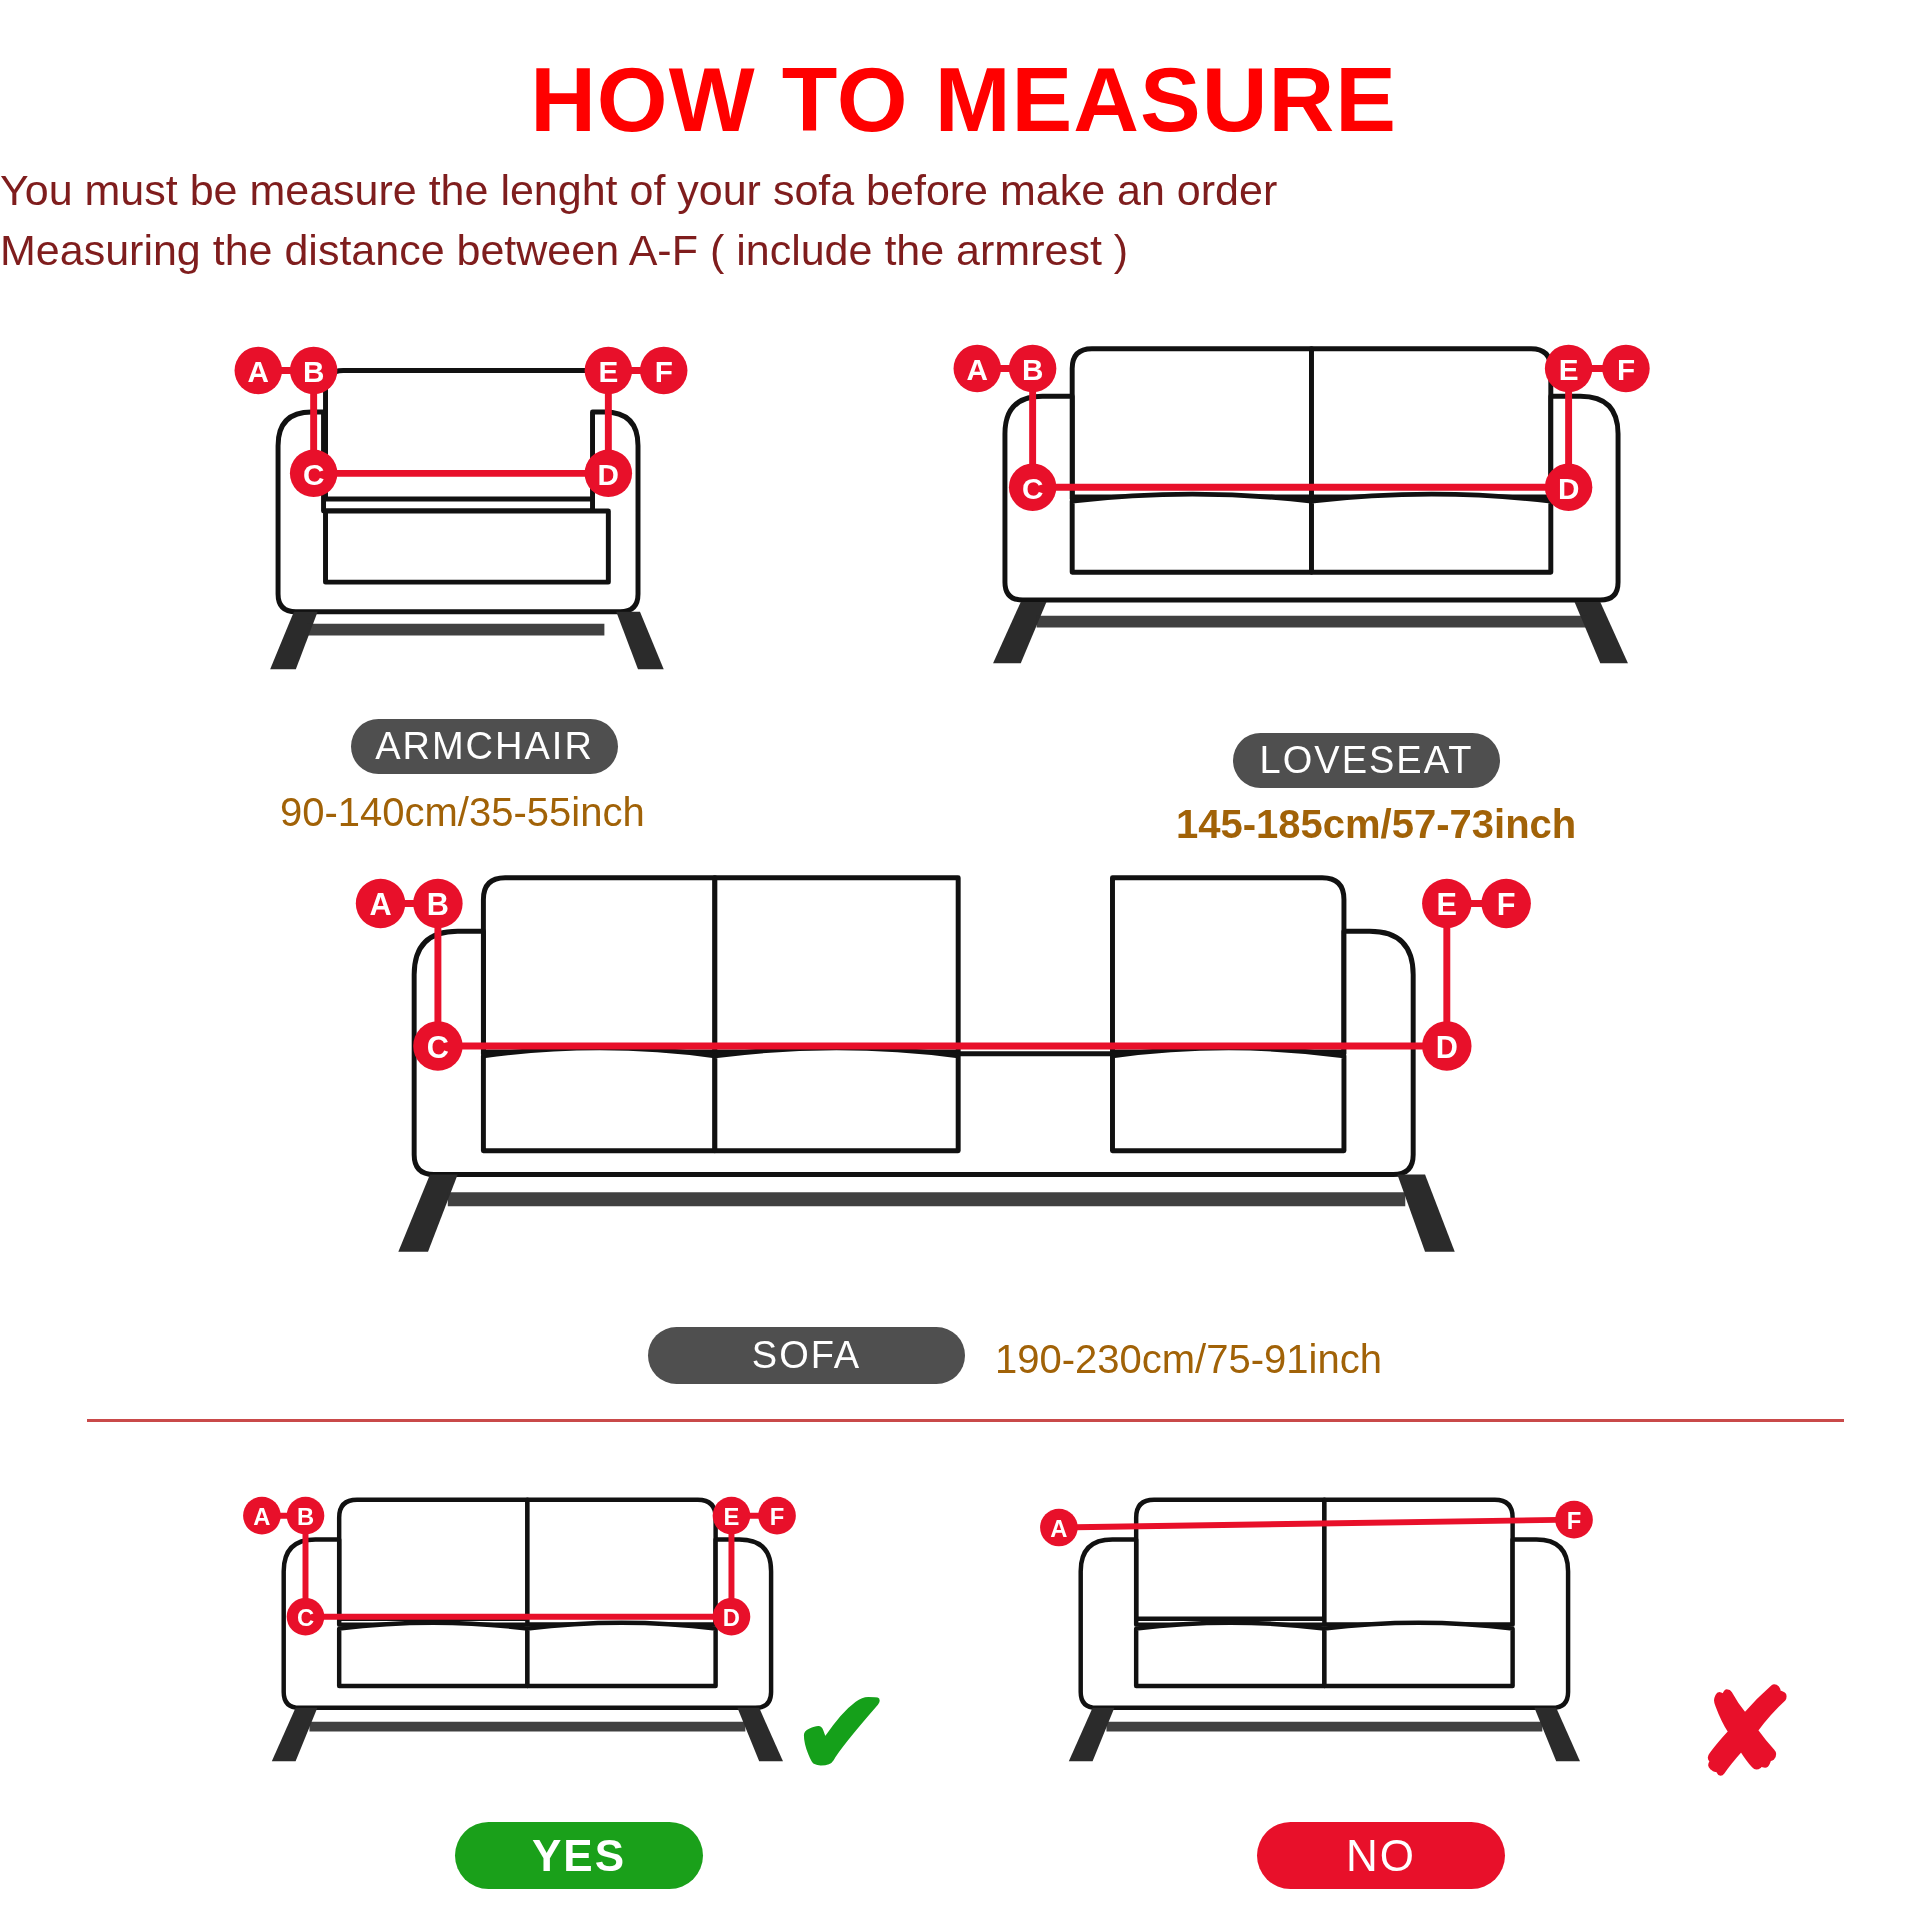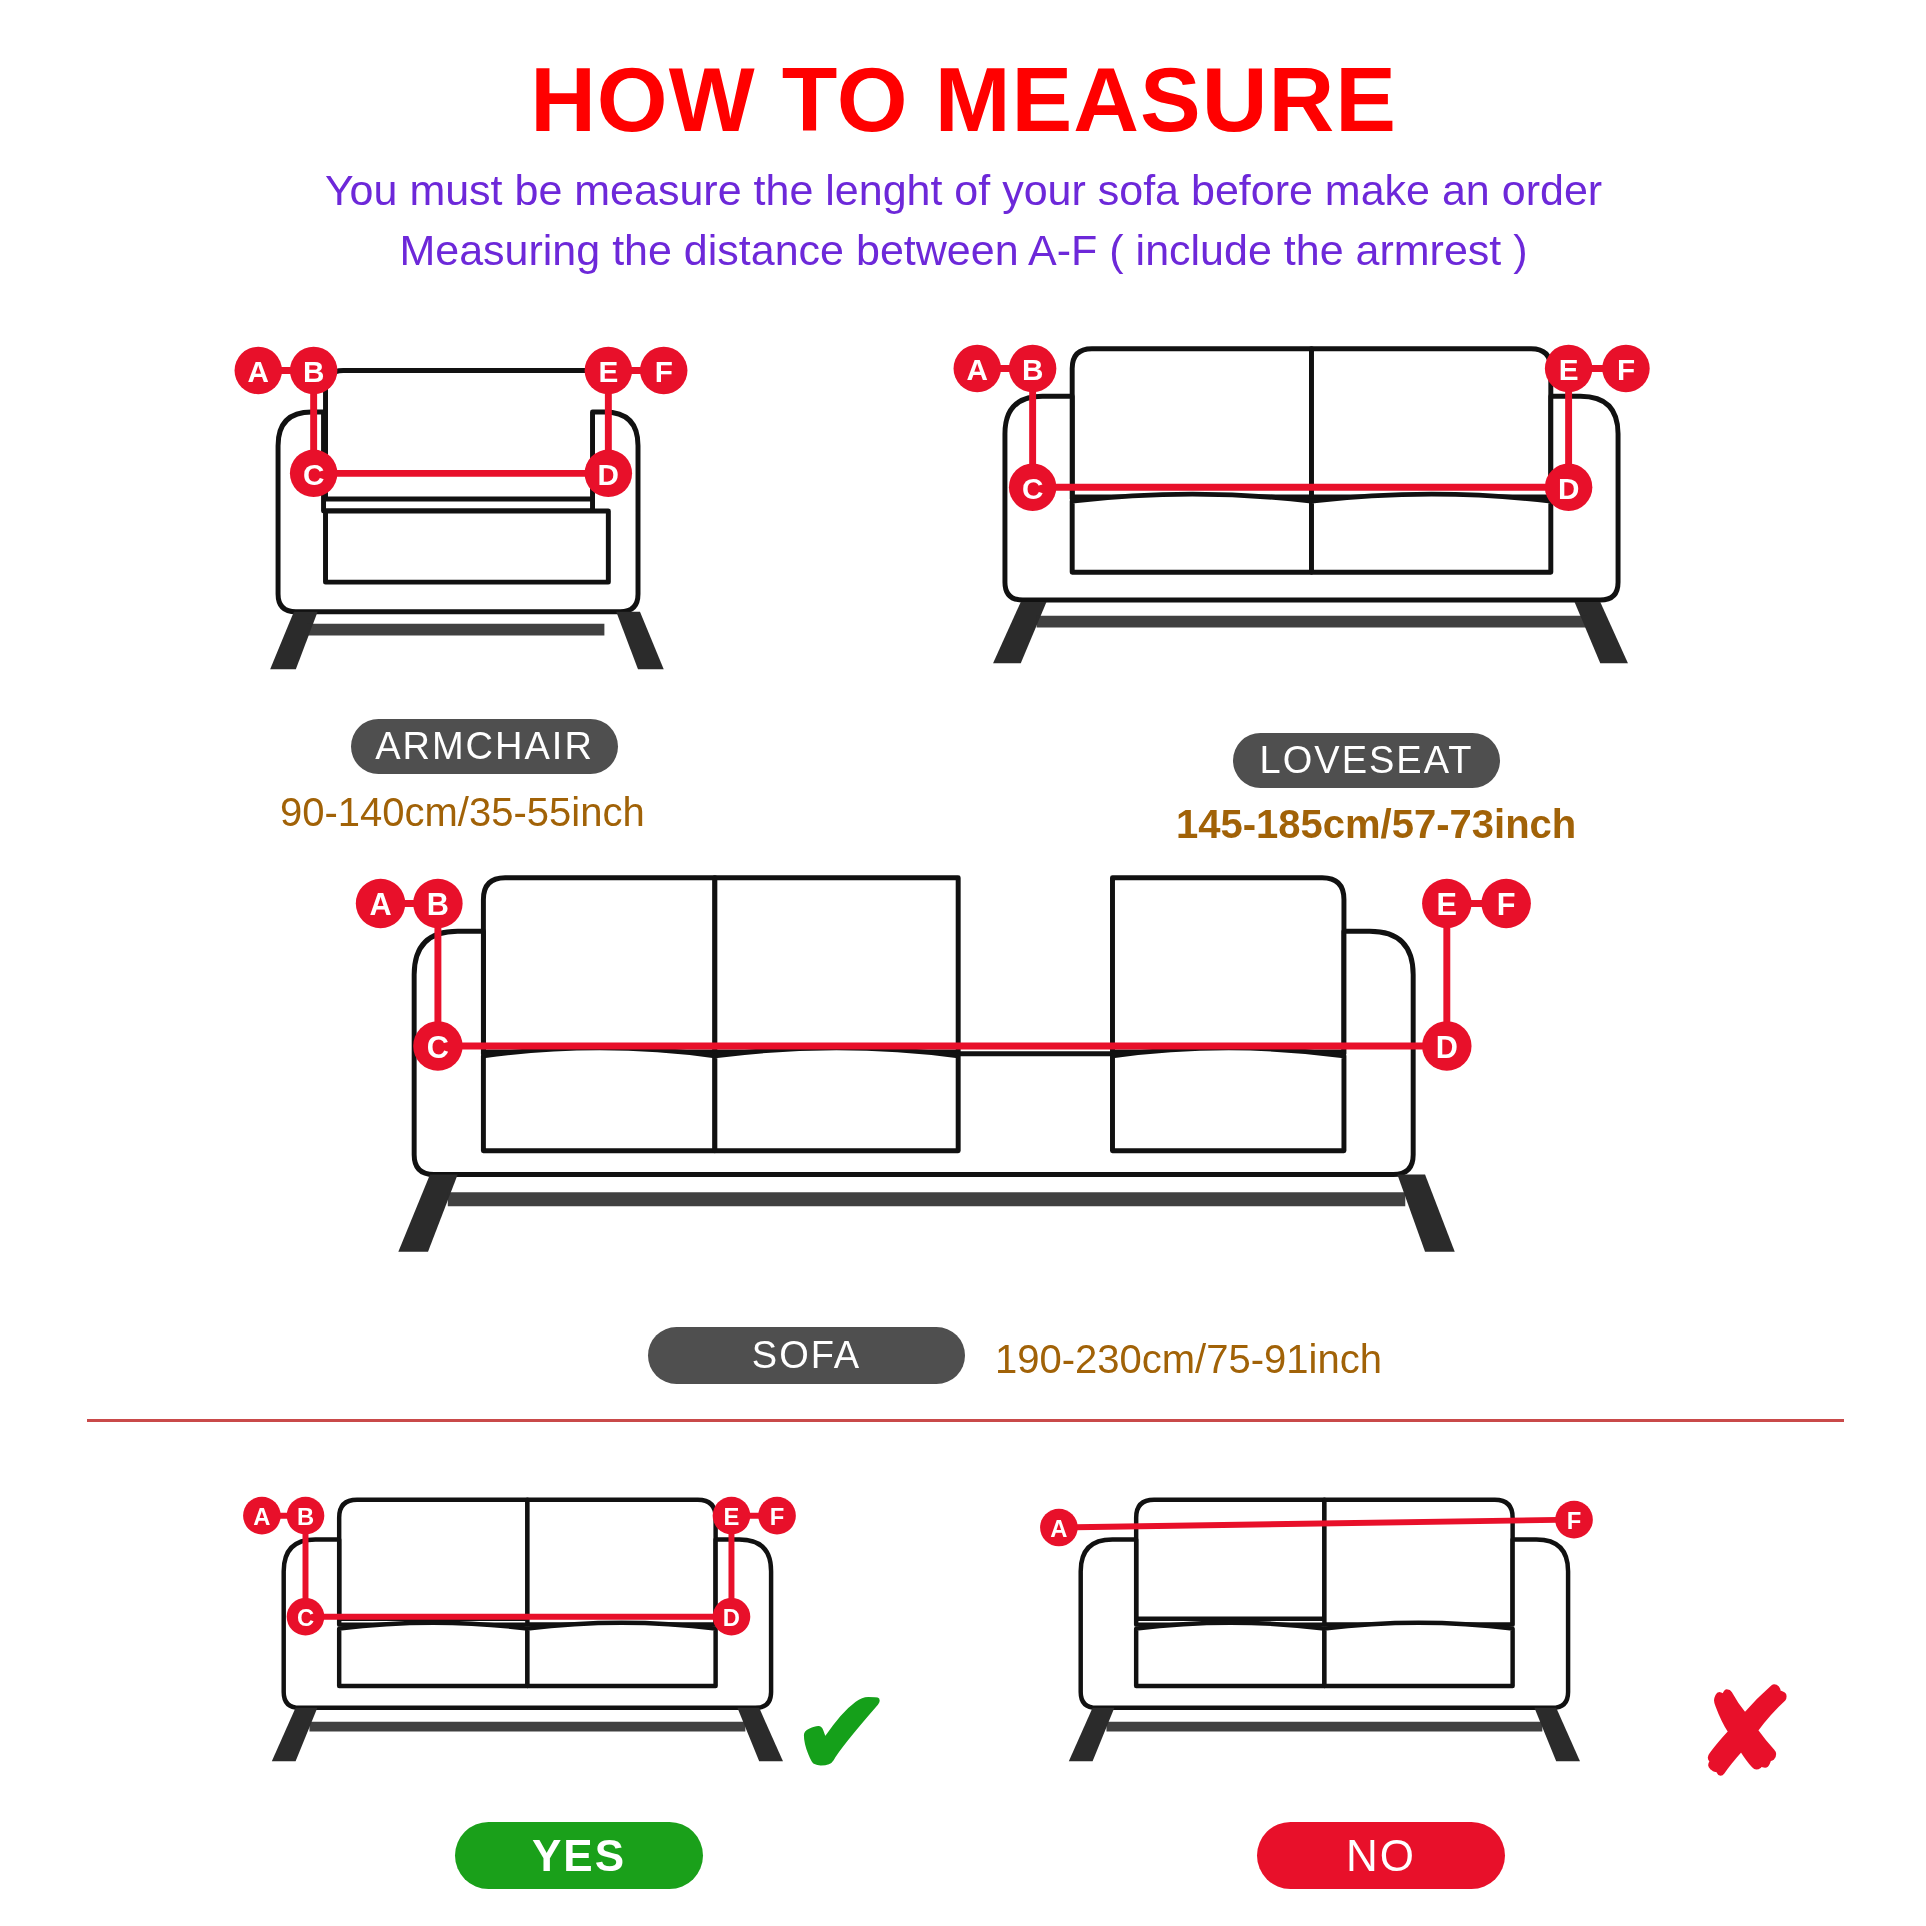--- a/index.html
+++ b/index.html
@@ -17,22 +17,21 @@
     position:absolute;top:28px;left:0;width:100%;
     text-align:center;
     color:#ff0000;
     font-size:91px;
     font-weight:bold;
     letter-spacing:1px;
     margin-top:20px;
   }
   .sub1,.sub2{
     position:absolute;left:0;width:100%;
-    text-align:center;
-    color:#6d28d9;
+    color:#7f1d1d;
     font-size:43px;
   }
   .sub1{top:166px;}
   .sub2{top:226px;}
 
   
   .unit{position:absolute;}
   svg{display:block;overflow:visible;}
 
   .pill{

